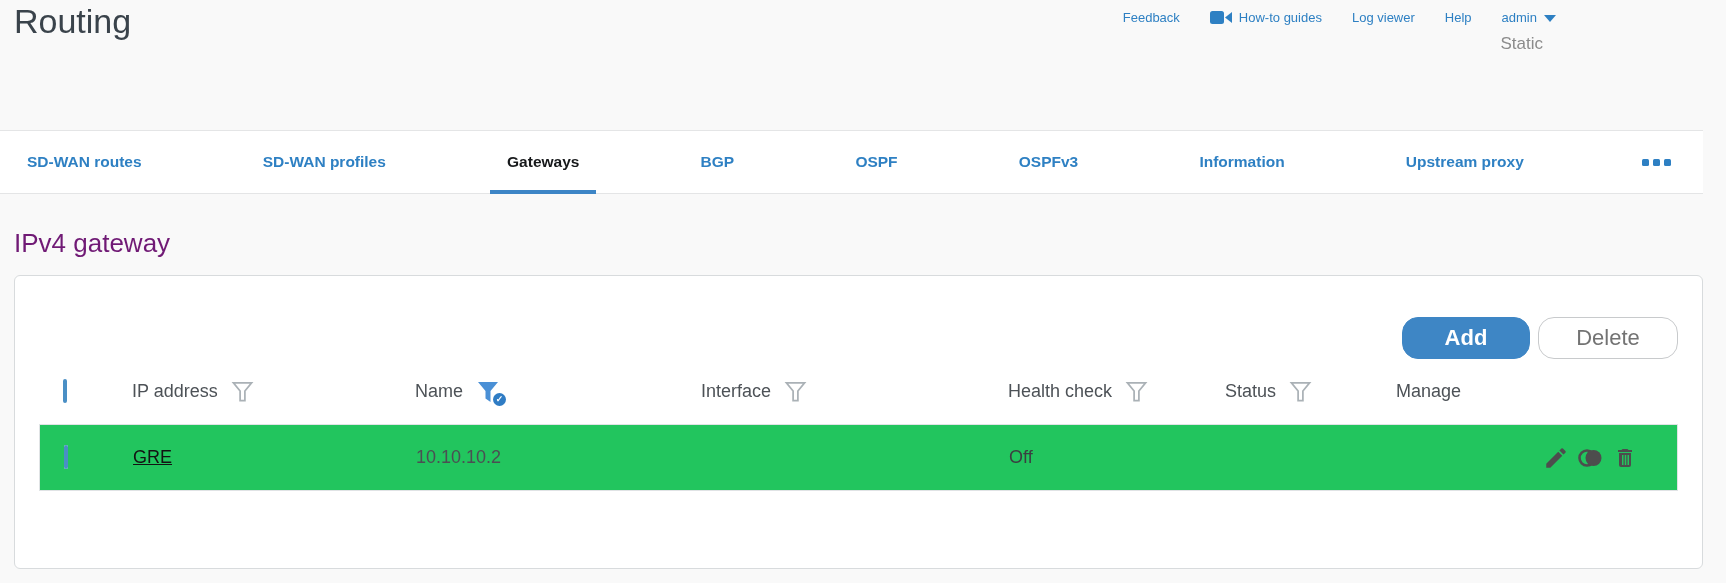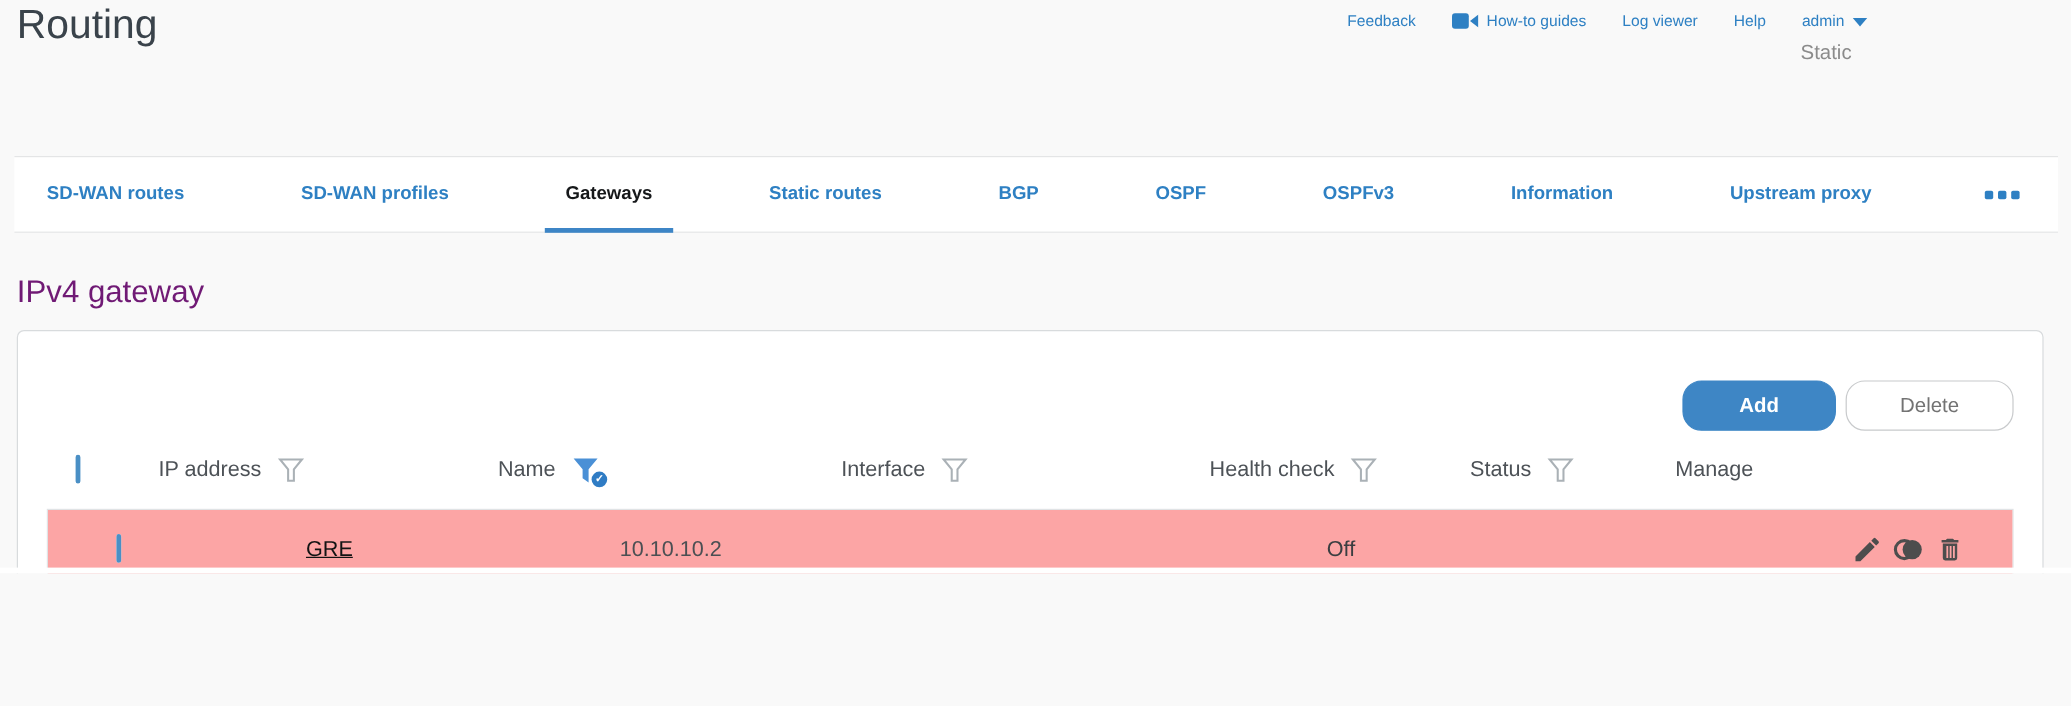--- a/index.html
+++ b/index.html
@@ -1,66 +1,66 @@
 <!DOCTYPE html>
 <html><head>
 <meta charset="utf-8">
 <style>
   * { margin:0; padding:0; box-sizing:border-box; }
   html,body { background:#f9f9f9; }
   body { font-family:"Liberation Sans", sans-serif; }
-  .screen { position:relative; width:1726px; height:478px; background:#f9f9f9; overflow:hidden; }
+  .screen { position:relative; width:1726px; height:588px; background:#f9f9f9; overflow:hidden; }
 
   
   .page-title { position:absolute; top:2px; left:14px; font-size:34px; font-weight:400; color:#3a434b; }
   .header-links { position:absolute; top:10px; right:170px; display:flex; align-items:center; gap:30px;
                   font-size:13px; color:#2e80c3; }
   .hlink { display:flex; align-items:center; gap:7px; cursor:pointer; white-space:nowrap; }
   .cam-icon svg { display:block; }
   .caret-down { width:0; height:0; border-left:6px solid transparent; border-right:6px solid transparent;
                 border-top:7px solid #2e80c3; margin-top:2px; }
   .tenant { position:absolute; top:34px; right:183px; font-size:17px; color:#8b8b8b; }
 
   
   .tabbar { position:absolute; top:130px; left:0; width:1703px; height:64px; background:#ffffff;
             border-top:1px solid #e4e5e6; border-bottom:1px solid #e4e5e6;
-            display:flex; align-items:stretch; justify-content:space-between; padding:0 10px 0 2px;margin-left:12px; }
+            display:flex; align-items:stretch; justify-content:space-between; padding:0 10px 0 2px; }
   .tab { position:relative; display:flex; align-items:center; padding:0 25px;
          font-size:15.5px; font-weight:bold; color:#2e80c3; cursor:pointer; white-space:nowrap; }
   .tab.active { color:#16181a; }
   .tab.active::after { content:""; position:absolute; left:8px; right:8px; bottom:-1px; height:4px; background:#3d85c6; }
   .tab-more { display:flex; align-items:center; gap:4px; padding:0 22px; cursor:pointer; }
   .tab-more i { display:block; width:7px; height:7px; background:#2e80c3; border-radius:1.5px; }
 
   
   .section-title { position:absolute; top:228px; left:14px; font-size:26px; font-weight:400; color:#701a75; }
 
   .panel { position:absolute; top:275px; left:14px; width:1689px; height:294px; background:#ffffff;
            border:1px solid #d8dbdd; border-radius:6px; padding:0 24px; }
 
   .toolbar { margin-top:41px; display:flex; justify-content:flex-end; gap:8px; }
-  .btn { height:42px; border-radius:16px; font-size:17px; font-family:inherit; cursor:pointer;
+  .btn { height:42px; border-radius:16px; font-size:22px; font-family:inherit; cursor:pointer;
          display:flex; align-items:center; justify-content:center; }
   .btn-add { width:128px; background:#3e86c5; border:1px solid #3e86c5; color:#ffffff; font-weight:bold; }
   .btn-delete { width:140px; background:#ffffff; border:1px solid #c8cacc; color:#737373; }
 
   
   .grid { display:grid; grid-template-columns:93px 283px 286px 307px 217px 171px 1fr; align-items:center; }
   .thead { height:65px; color:#4d5257; font-size:18px; }
   .hcell { display:flex; align-items:center; gap:13px; }
   .checkbox { width:23px; height:23px; border:2px solid #4a8fc5; border-radius:6px; background:#fff;
               margin-left:24px; cursor:pointer; }
   .funnel svg { display:block; }
   .filter-wrap { position:relative; display:flex; cursor:pointer; }
   .badge { position:absolute; right:-6px; bottom:-3px; width:13px; height:13px; background:#2f7cc4;
            border-radius:50%; color:#fff; font-size:9px; font-weight:bold; display:flex; align-items:center;
            justify-content:center; }
 
   .table-box { border:1px solid #e0e3e5; }
-  .trow { height:65px; font-size:18px; color:#4b4f53; background:#fca5a5;text-align:center; }
+  .trow { height:65px; font-size:18px; color:#4b4f53; background:#22c55e; }
   .name-link { color:#131313; text-decoration:underline; cursor:pointer; }
   .status-dot { width:21px; height:21px; border-radius:50%; margin-left:88px; }
   .manage-cell { display:flex; justify-content:flex-end; align-items:center; gap:8px; padding-right:40px; }
   .micon { display:flex; cursor:pointer; }
   .micon svg { display:block; }
   .health-text { color:#3b3e41; }
 
   .bottom-strip { position:absolute; bottom:0; left:0; width:100%; height:5px; background:#ffffff; }
 </style>
 </head>
@@ -93,21 +93,20 @@
       <span>admin</span>
       <span class="caret-down"></span>
     </span>
   </div>
   <div class="tenant">Static</div>
 
   <div class="tabbar">
     <div class="tab">SD-WAN routes</div>
     <div class="tab">SD-WAN profiles</div>
     <div class="tab active">Gateways</div>
-    <div class="tab">Static routes</div>
     <div class="tab">BGP</div>
     <div class="tab">OSPF</div>
     <div class="tab">OSPFv3</div>
     <div class="tab">Information</div>
     <div class="tab">Upstream proxy</div>
     <div class="tab-more">
         <i></i>
         <i></i>
         <i></i>
       </div>

